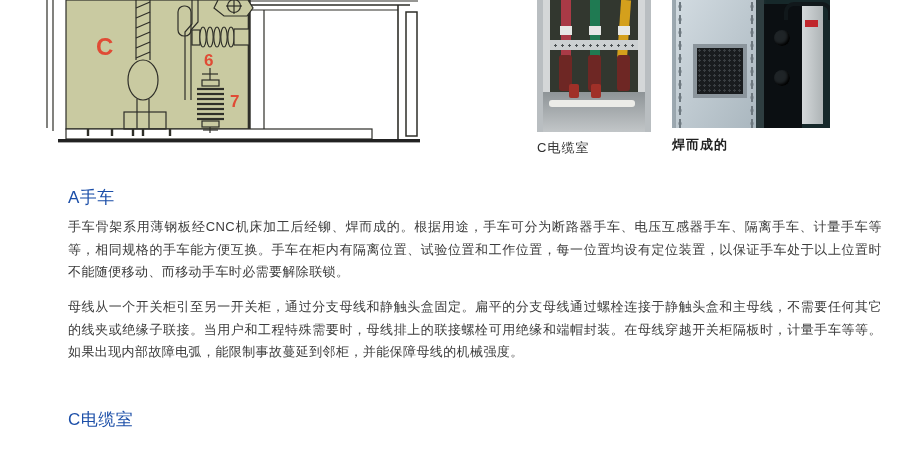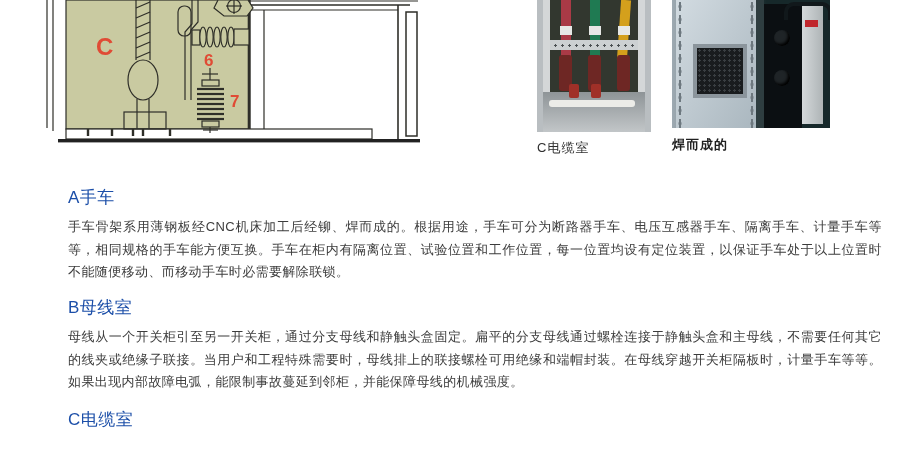--- a/index.html
+++ b/index.html
@@ -180,21 +180,20 @@
 
   <div class="caption" style="left:537px;top:139px">C电缆室</div>
   <div class="caption bold" style="left:672px;top:136px">焊而成的</div>
 
   <div class="section secA">
     <h3>A手车</h3>
     <p>手车骨架系用薄钢板经CNC机床加工后经铆、焊而成的。根据用途，手车可分为断路器手车、电压互感器手车、隔离手车、计量手车等等，相同规格的手车能方便互换。手车在柜内有隔离位置、试验位置和工作位置，每一位置均设有定位装置，以保证手车处于以上位置时不能随便移动、而移动手车时必需要解除联锁。</p>
   </div>
 
   <div class="section secB">
-    <h3>B母线室</h3>
     <p>母线从一个开关柜引至另一开关柜，通过分支母线和静触头盒固定。扁平的分支母线通过螺栓连接于静触头盒和主母线，不需要任何其它的线夹或绝缘子联接。当用户和工程特殊需要时，母线排上的联接螺栓可用绝缘和端帽封装。在母线穿越开关柜隔板时，计量手车等等。如果出现内部故障电弧，能限制事故蔓延到邻柜，并能保障母线的机械强度。</p>
   </div>
 
   <div class="section secC">
     <h3>C电缆室</h3>
   </div>
 
 </div>
 
 </body></html>

